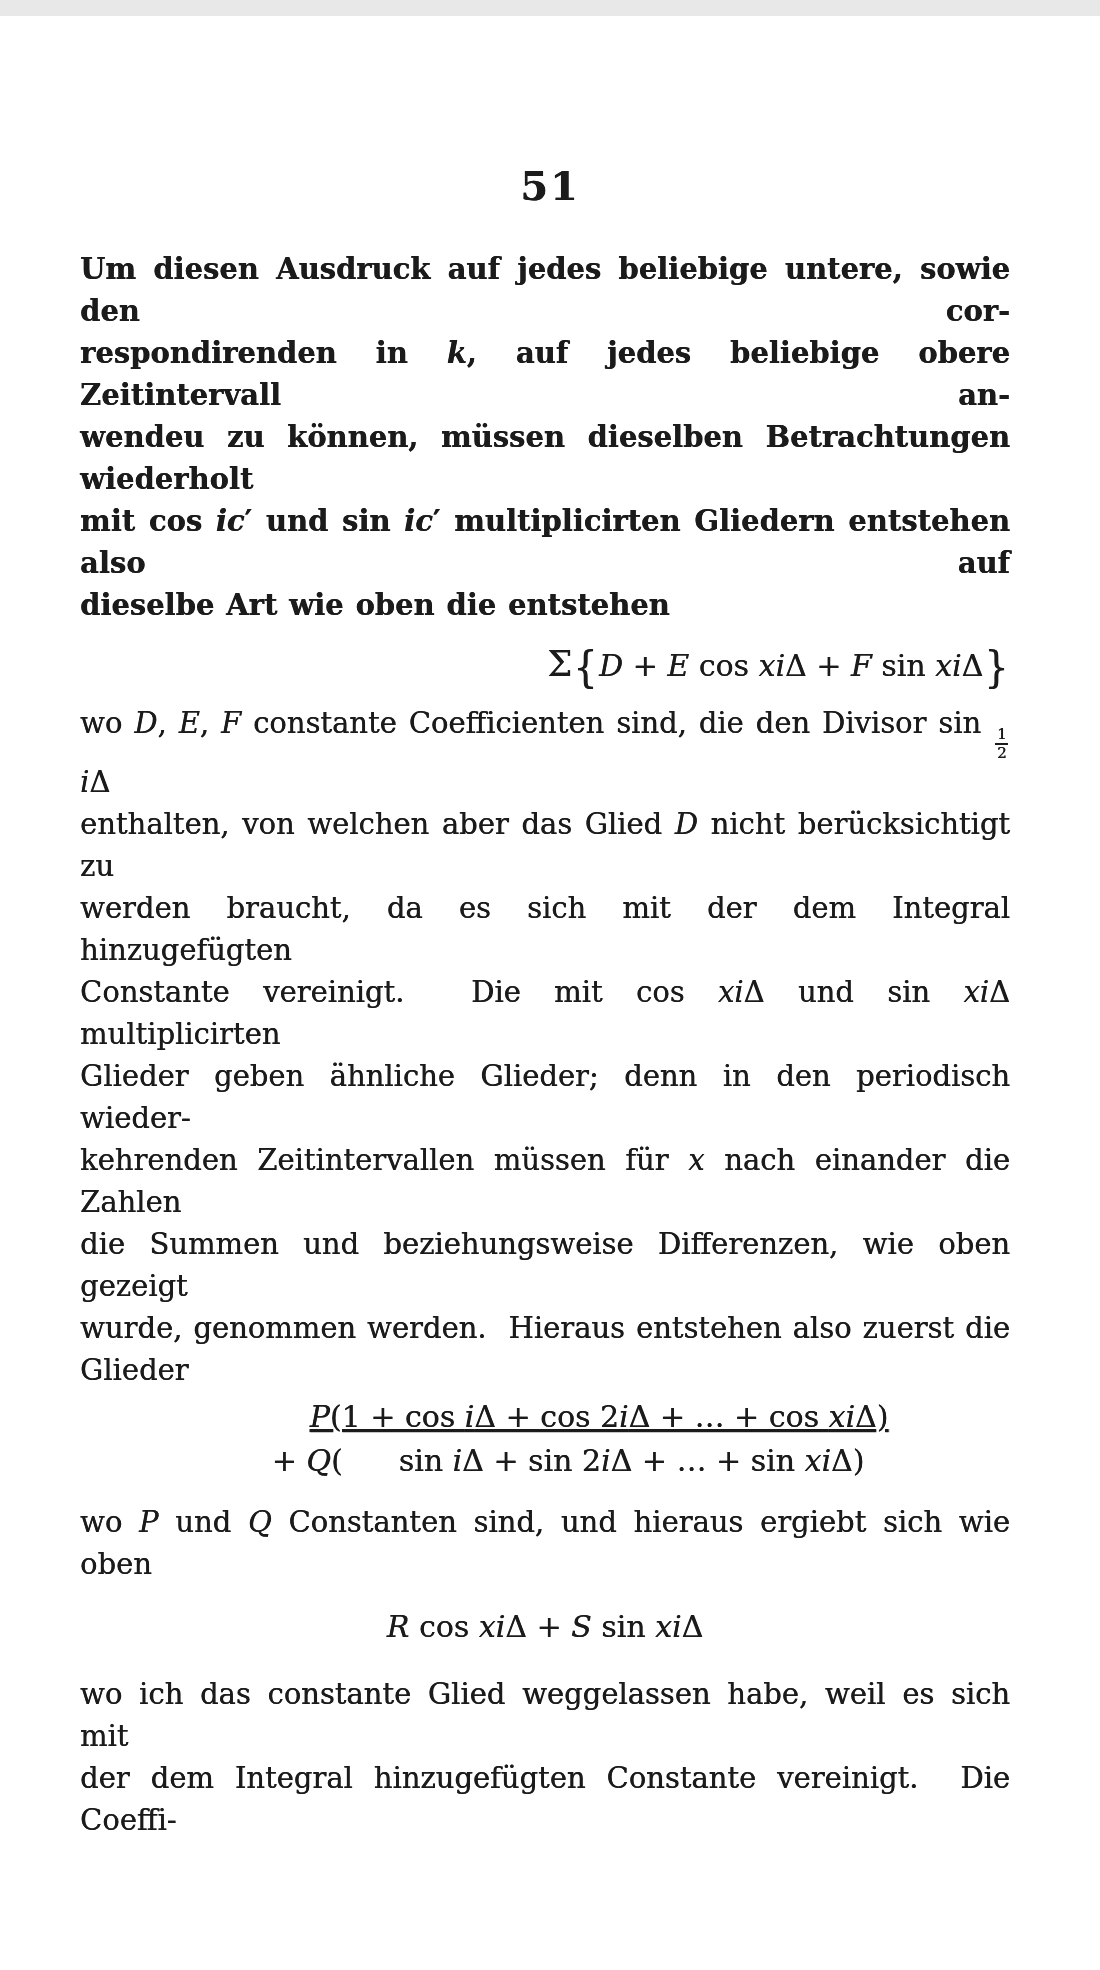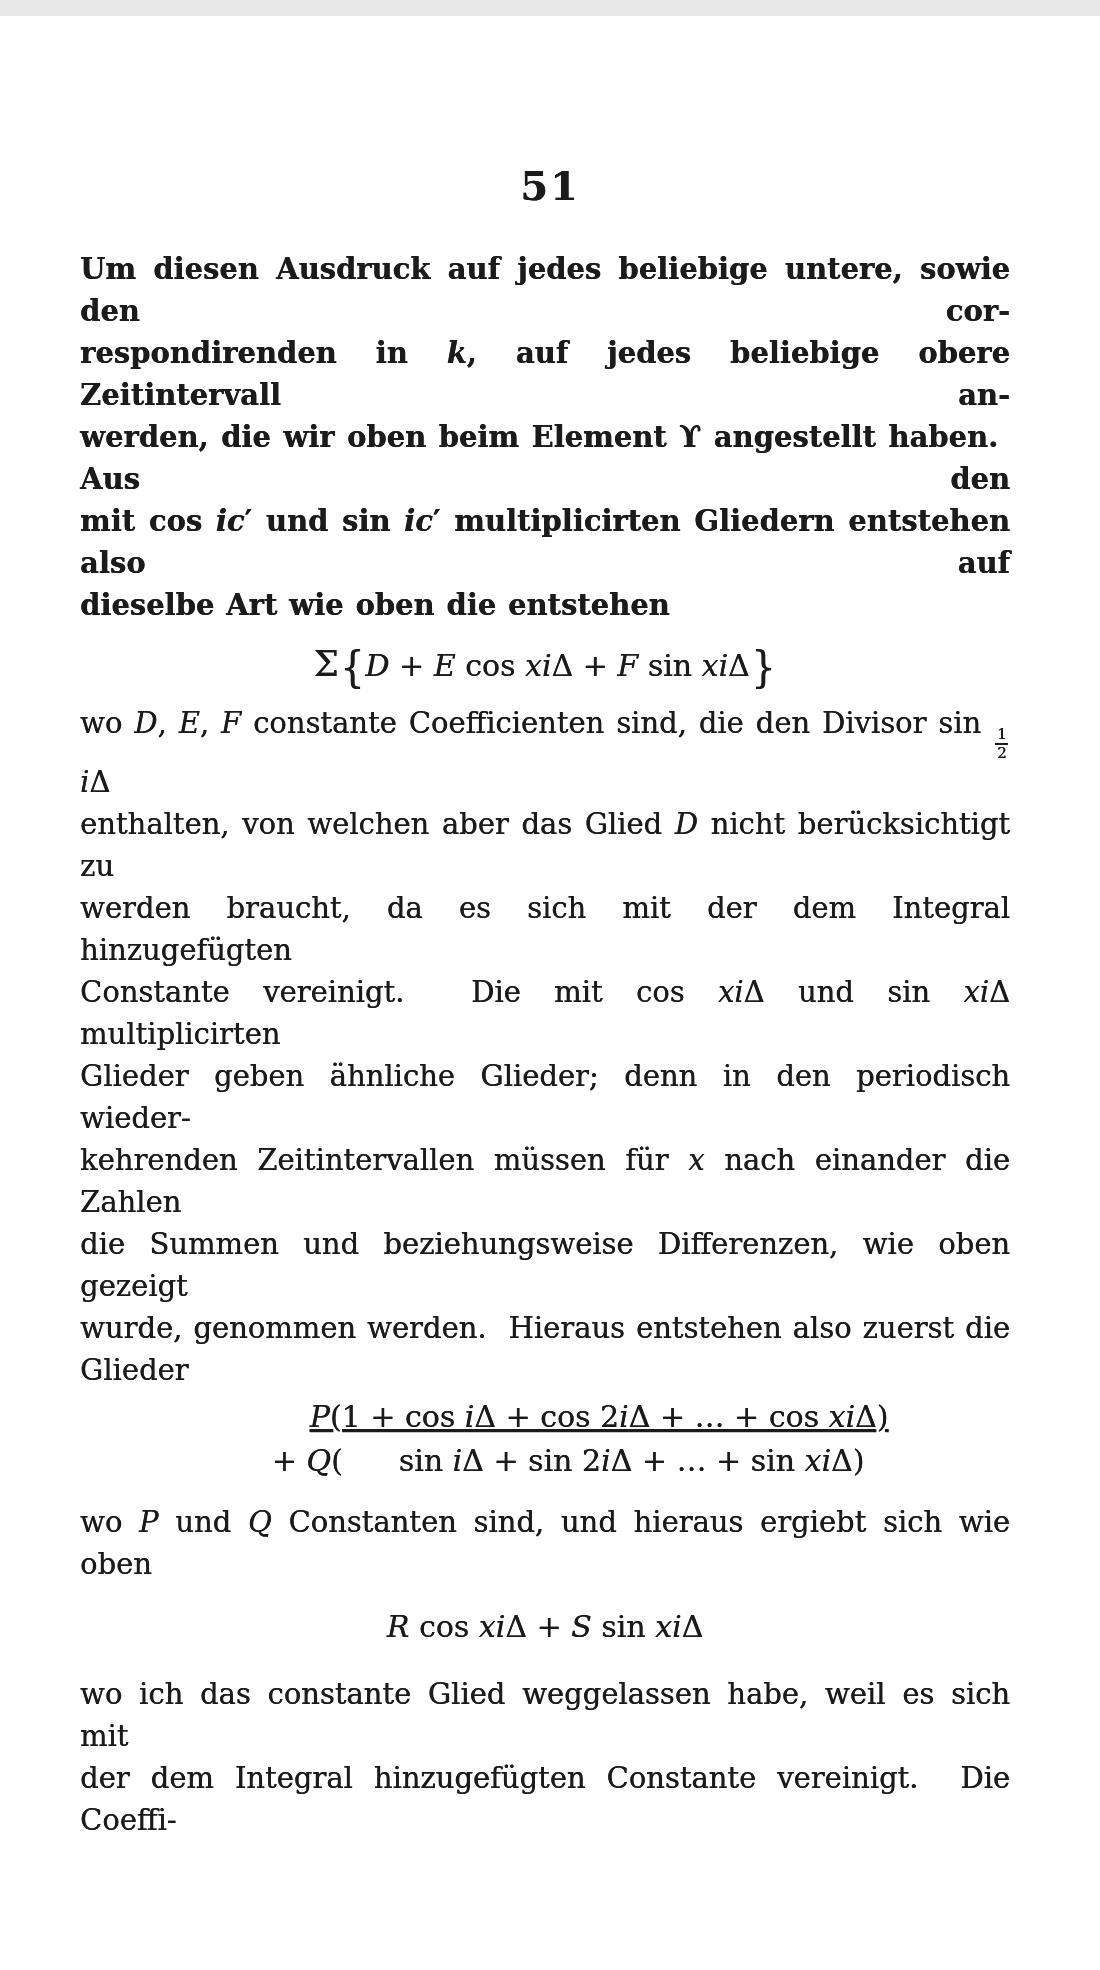--- a/index.html
+++ b/index.html
@@ -41,21 +41,21 @@
     vertical-align:-0.42em; line-height:1; font-size:0.52em;
     margin:0 0.1em 0 0.15em;
   }
   .fr .fn { border-bottom:2px solid currentColor; padding:0 0.12em 0.06em; }
   .fr .fd { padding-top:0.06em; }
 
   .formula { font-size:30px; }
   .sum { font-size:1.18em; }
   .bb { font-size:1.4em; line-height:0; vertical-align:-0.14em; display:inline-block; transform:scaleX(0.9); }
 
-  .f1 { text-align:center; margin-top:13px; line-height:50px; }
+  .f1 { text-align:right; margin-top:13px; line-height:50px; }
   .f2 { width:fit-content; margin:4px auto 0 auto; transform:translateX(35px); line-height:44px; }
   .f2 .row1 { padding-left:38px;text-decoration:underline; }
   .gap { display:inline-block; width:56px; }
   .f3 { text-align:center; margin-top:20px; line-height:44px; }
 
   .p1m { margin-top:40px;font-weight:bold; }
   .p2m { margin-top:11px; }
   .p3m { margin-top:18px; }
   .p4m { margin-top:24px; }
 </style>
@@ -63,21 +63,21 @@
 <body>
 
 <div class="page">
   <div class="pagenum">51</div>
 
   <div class="inner">
 
     <div class="para endshort p1m">
         <div class="line">Um diesen Ausdruck auf jedes beliebige untere, sowie den cor-</div>
         <div class="line">respondirenden in <i>k</i>, auf jedes beliebige obere Zeitintervall an-</div>
-        <div class="line">werden, die wir oben beim Element ϒ angestellt haben.&nbsp; Aus den</div>
+        <div class="line">wendeu zu können, müssen dieselben Betrachtungen wiederholt</div>
         <div class="line">mit cos <i>ic</i>′ und sin <i>ic</i>′ multiplicirten Gliedern entstehen also auf</div>
         <div class="line">dieselbe Art wie oben die entstehen</div>
       </div>
 
     <div class="formula f1"><span class="sum">Σ</span><span class="bb">{</span><i>D</i> + <i>E</i> cos <i>xi</i>Δ + <i>F</i> sin <i>xi</i>Δ<span class="bb">}</span></div>
 
     <div class="para endshort p2m">
         <div class="line">wo <i>D</i>, <i>E</i>, <i>F</i> constante Coefficienten sind, die den Divisor sin <span class="fr">
             <span class="fn">1</span>
             <span class="fd">2</span>

